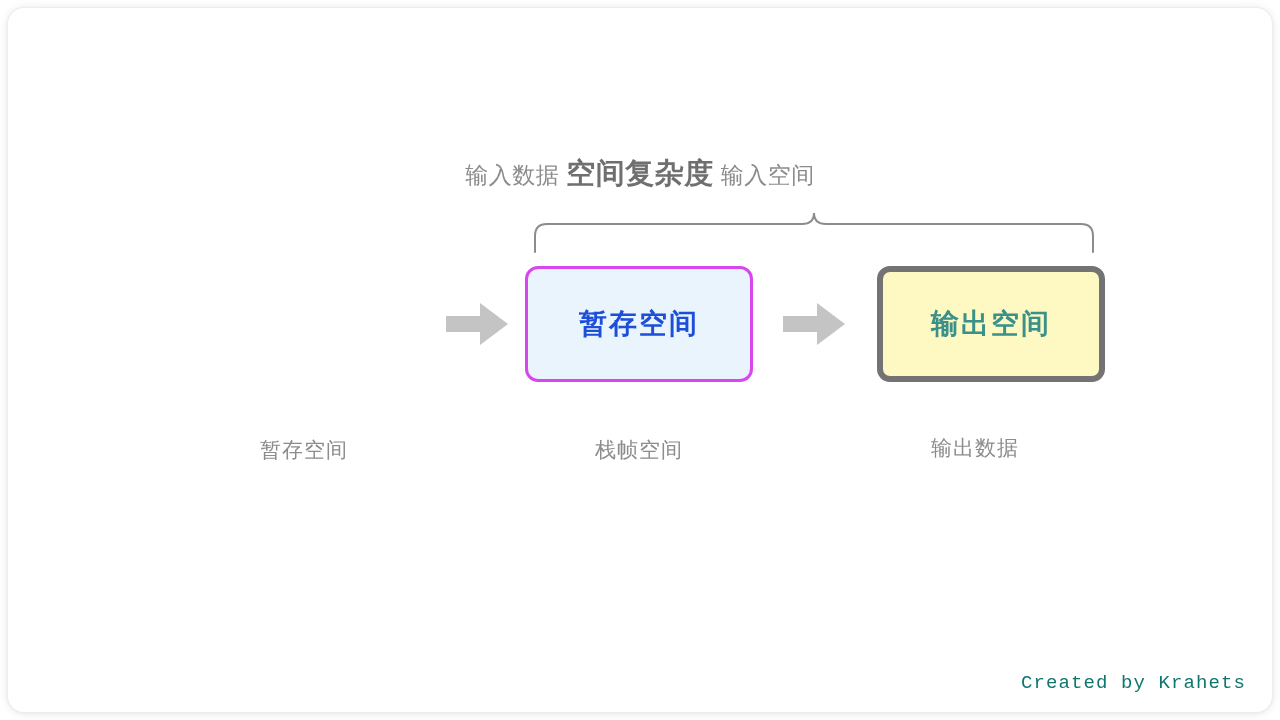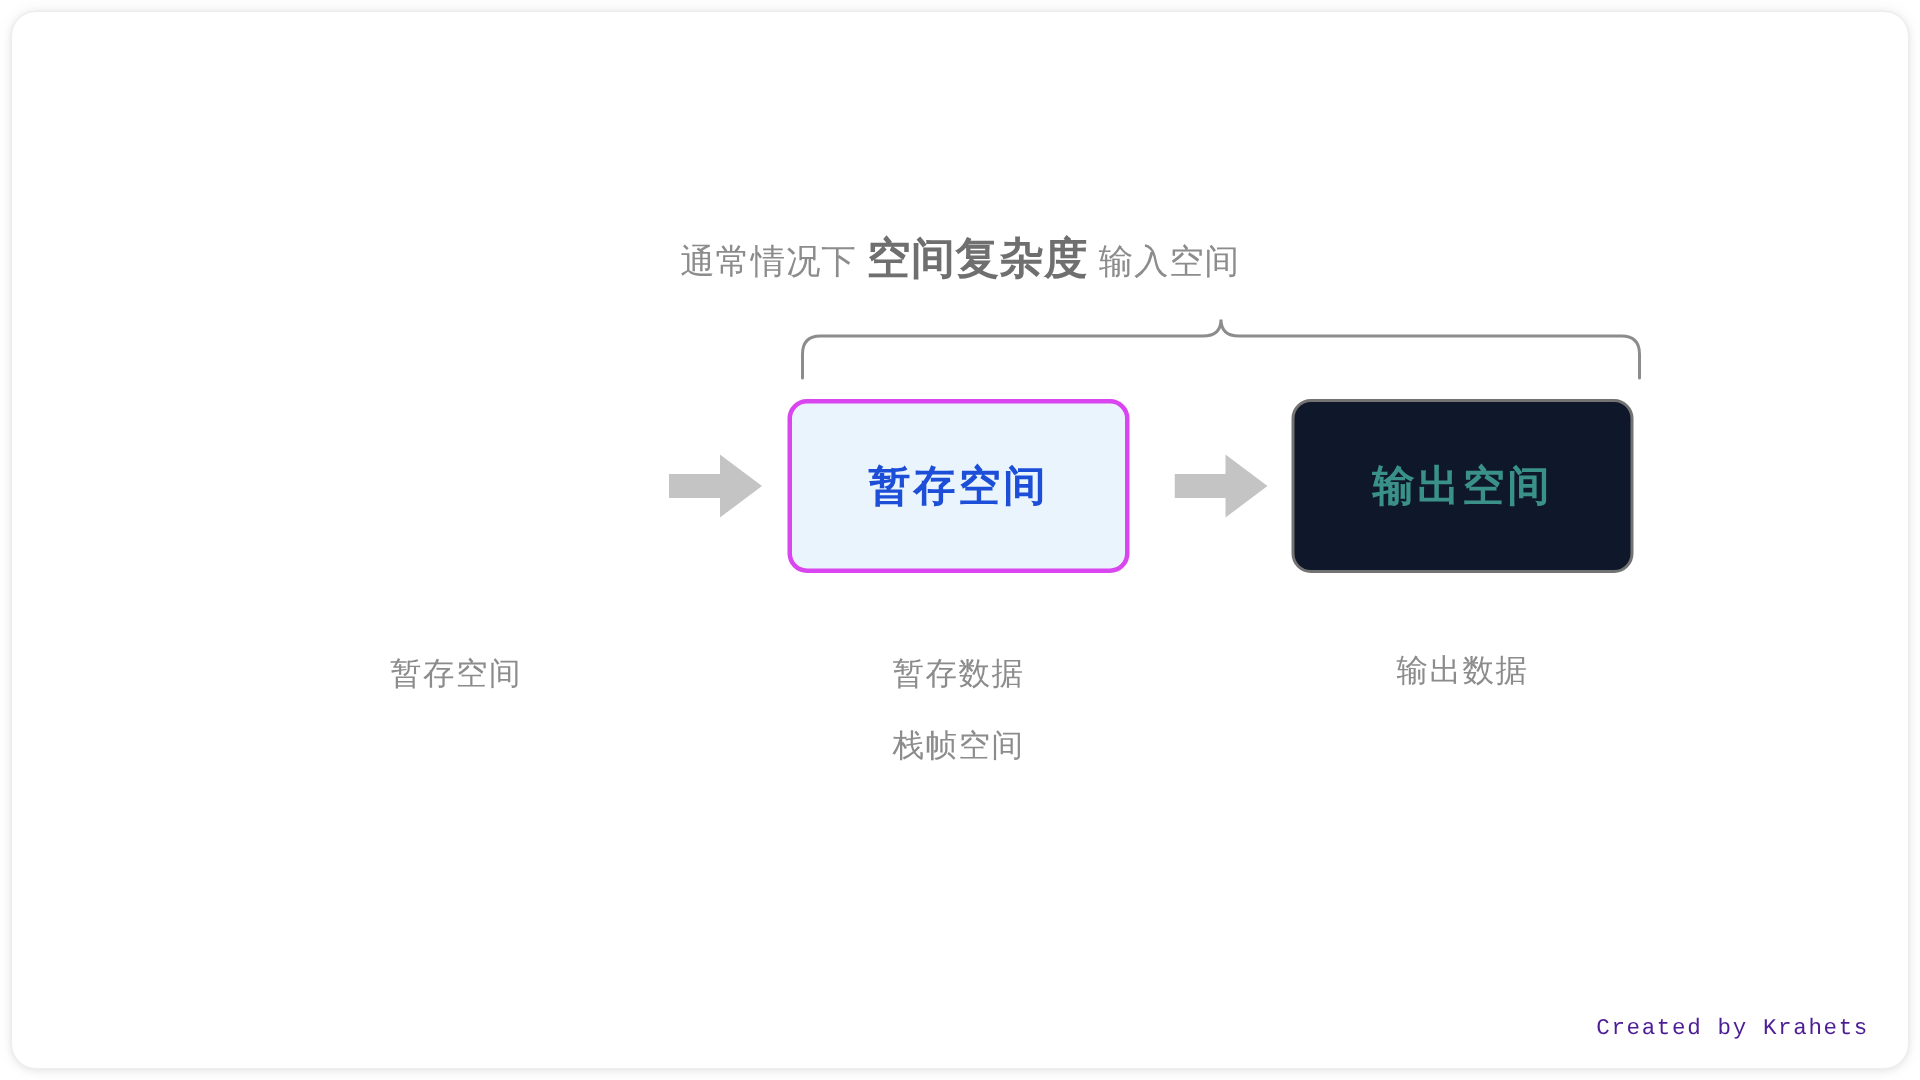--- a/index.html
+++ b/index.html
@@ -97,23 +97,23 @@
     border: 2px solid #4f9a4f;
     color: #4ba05c;
   }
   .box.temp {
     left: 335px;
     background: #e9f4fd;
     border: 3px solid #d946ef;
     color: #1d4ed8;
   }
   .box.output {
-    left: 671px;
-    background: #0f172a;
-    border: 2px solid #737373;
+    left: 687px;
+    background: #fef9c3;
+    border: 6px solid #737373;
     color: #3a918a;
   }
 
   .arrow {
     position: absolute;
     top: 34px;
     width: 62px;
     height: 48px;
   }
   .arrow.a1 { left: 256px; }
@@ -136,35 +136,35 @@
     line-height: 48px;
     letter-spacing: 1px;
     white-space: nowrap;
   }
 
   
   #credit {
     position: absolute;
     right: 26px;
     bottom: 18px;
-    color: #4c1d95;
+    color: #0f766e;
     font-family: "Liberation Mono", "DejaVu Sans Mono", monospace;
-    font-size: 15px;
+    font-size: 19px;
     letter-spacing: 1.1px;
     white-space: nowrap;
   }
 </style>
 </head>
 <body>
 
 <div id="card">
   <div id="stage">
 
     <div id="heading">
-      <span class="plain">通常情况下</span><span class="strong">空间复杂度</span><span class="plain">输入空间</span>
+      <span class="plain">输入数据</span><span class="strong">空间复杂度</span><span class="plain">输入空间</span>
     </div>
 
     <svg id="brace" viewBox="0 0 580 52" xmlns="http://www.w3.org/2000/svg">
       <path d="M 15 48 L 15 32 Q 15 20 27 20 L 282 20 Q 294 20 294 9 Q 294 20 306 20 L 561 20 Q 573 20 573 32 L 573 48" fill="none" stroke="#8c8c8c" stroke-width="2" stroke-linecap="round"></path>
     </svg>
 
     <div id="flow">
 
 
       <svg class="arrow a1" viewBox="0 0 62 48" xmlns="http://www.w3.org/2000/svg">
@@ -183,21 +183,20 @@
         <span>输出空间</span>
       </div>
 
     </div>
 
     <div class="captions c1">
       <div class="caption-line">暂存空间</div>
     </div>
 
     <div class="captions c2">
-      <div class="caption-line">暂存数据</div>
       <div class="caption-line">栈帧空间</div>
     </div>
 
     <div class="captions c3">
       <div class="caption-line">输出数据</div>
     </div>
 
     <div id="credit">Created by Krahets</div>
 
   </div>

